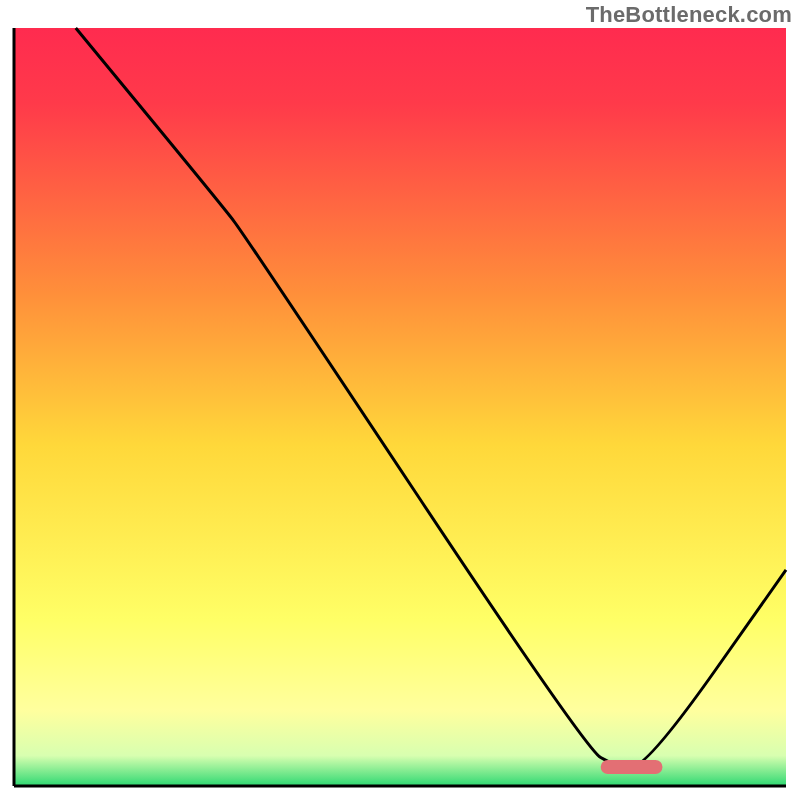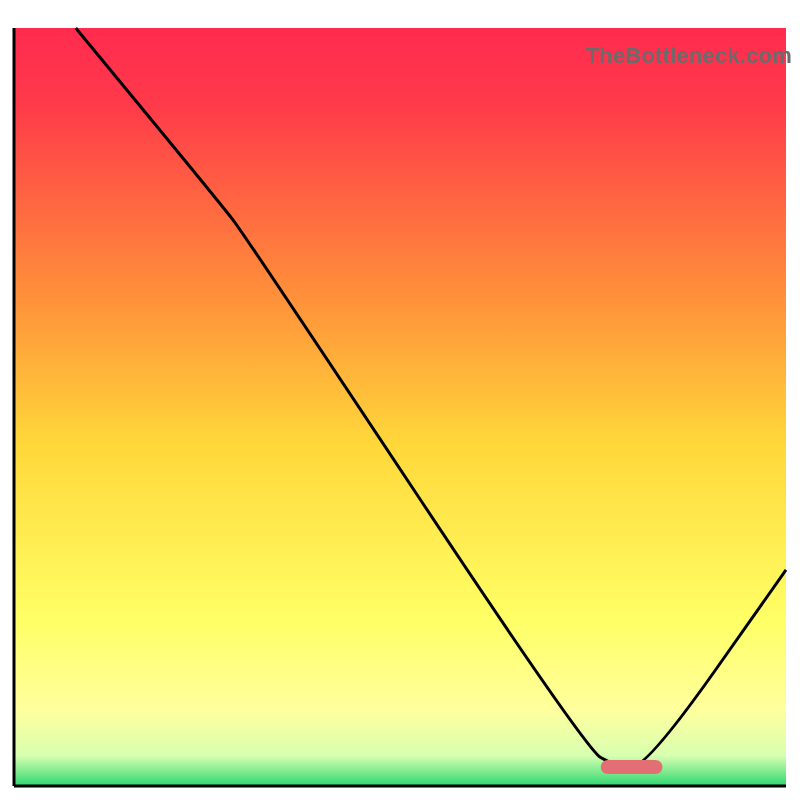--- a/index.html
+++ b/index.html
@@ -18,21 +18,20 @@
   .watermark {
     position: absolute;
     top: 2px;
     right: 8px;
     font-family: Arial, Helvetica, sans-serif;
     font-size: 22px;
     font-weight: bold;
     color: #6b6b6b;
     letter-spacing: 0.2px;
     z-index: 10;
-    margin-top: 41px;
   }
   svg.plot {
     position: absolute;
     left: 0;
     top: 0;
   }
 </style>
 </head>
 <body>
 

